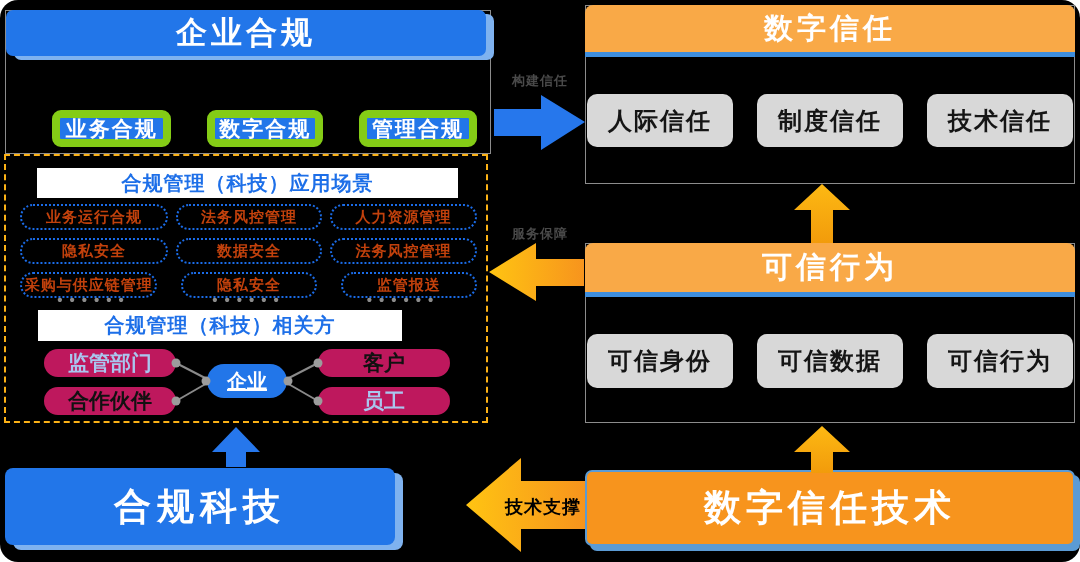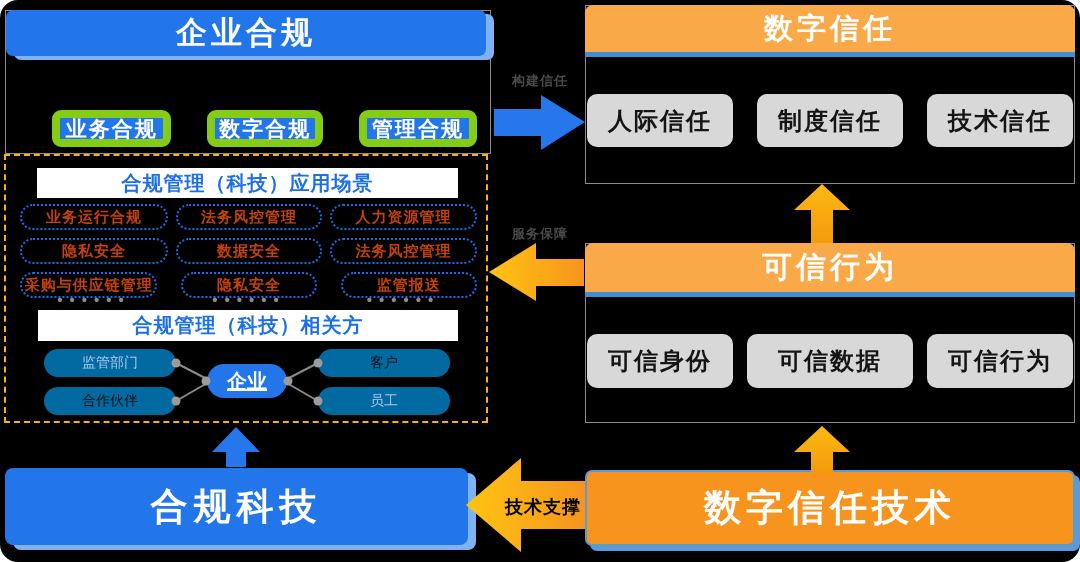--- a/index.html
+++ b/index.html
@@ -15,21 +15,21 @@
             color:#fff;font-weight:800;font-size:31px;letter-spacing:4px;z-index:2;}
   .ttl-box{background:#ffffff;color:#1D6FE8;font-weight:800;font-size:20px;letter-spacing:1px;z-index:2;}
   .btn-row{display:flex;justify-content:space-between;z-index:2;}
   .btn-blue{background:#2276E9;border:8px solid #84cc16;border-radius:9px;color:#fff;
             font-weight:800;font-size:21px;letter-spacing:2px;display:flex;align-items:center;justify-content:center;margin-left:36px;}
   .dash-box{border:2px dashed #FBB116;z-index:1;}
   .pill-row{display:flex;justify-content:space-between;z-index:2;}
   .pill-dashed{border:2px dotted #1B6CE8;border-radius:14px;color:#c2410c;font-weight:700;
                font-size:15px;display:flex;align-items:center;justify-content:center;letter-spacing:1px;}
   .dots{color:#8c8c8c;font-size:15px;letter-spacing:7px;font-weight:700;text-align:center;line-height:12px;}
-  .stk-pill{background:#0369a1;border-radius:14px;color:#111;font-weight:400;font-size:14px;z-index:2;}
+  .stk-pill{background:#be185d;border-radius:14px;color:#111;font-weight:700;font-size:21px;z-index:2;}
   .stk-muted{color:#A9C6EF;}
   .stk-center{background:#2276E9;border-radius:17px;color:#fff;font-weight:800;font-size:20px;
               text-decoration:underline;z-index:3;}
   .big-blue{background:#2276E9;border-radius:8px;box-shadow:8px 5px 0 #7FB2EF;color:#fff;
             font-weight:800;font-size:37px;letter-spacing:6px;z-index:2;}
 
   
   .hdr-orange{background:#F9A947;border-bottom:5px solid #3E8EDE;border-radius:8px 8px 0 0;
               color:#fff;font-weight:800;letter-spacing:4px;z-index:2;}
   .item-row{display:flex;justify-content:space-between;padding:0 2px;z-index:2;}
@@ -81,43 +81,43 @@
     <div class="pill-dashed" style="width:146px;">隐私安全</div>
     <div class="pill-dashed" style="width:147px;">监管报送</div>
   </div>
 
   <div class="abs pill-row" style="left:20px;top:294px;width:457px;height:14px;">
     <div class="dots" style="width:148px;">••••••</div>
     <div class="dots" style="width:146px;">••••••</div>
     <div class="dots" style="width:147px;">••••••</div>
   </div>
 
-  <div class="abs ctr ttl-box" style="left:38px;top:310px;width:420px;height:31px;">合规管理（科技）相关方</div>
+  <div class="abs ctr ttl-box" style="left:38px;top:310px;width:364px;height:31px;">合规管理（科技）相关方</div>
 
   <div class="abs ctr stk-pill stk-muted" style="left:44px;top:349px;width:132px;height:28px;">监管部门</div>
   <div class="abs ctr stk-pill" style="left:44px;top:387px;width:132px;height:28px;">合作伙伴</div>
   <div class="abs ctr stk-pill" style="left:318px;top:349px;width:132px;height:28px;">客户</div>
   <div class="abs ctr stk-pill stk-muted" style="left:318px;top:387px;width:132px;height:28px;">员工</div>
   <div class="abs ctr stk-center" style="left:207px;top:364px;width:80px;height:34px;">企业</div>
 
-  <div class="abs ctr big-blue" style="left:5px;top:468px;width:463px;height:77px;">合规科技</div>
+  <div class="abs ctr big-blue" style="left:5px;top:468px;width:390px;height:77px;">合规科技</div>
 
   <div class="abs frame-gray" style="left:585px;top:5px;width:490px;height:179px;"></div>
   <div class="abs ctr hdr-orange" style="left:585px;top:5px;width:490px;height:52px;font-size:29px;">数字信任</div>
   <div class="abs item-row" style="left:585px;top:94px;width:490px;height:53px;">
     <div class="gray-item" style="width:146px;">人际信任</div>
     <div class="gray-item" style="width:146px;">制度信任</div>
     <div class="gray-item" style="width:146px;">技术信任</div>
   </div>
 
   <div class="abs frame-gray" style="left:585px;top:243px;width:490px;height:180px;"></div>
   <div class="abs ctr hdr-orange" style="left:585px;top:243px;width:490px;height:54px;font-size:30px;">可信行为</div>
   <div class="abs item-row" style="left:585px;top:334px;width:490px;height:54px;">
     <div class="gray-item" style="width:146px;">可信身份</div>
-    <div class="gray-item" style="width:166px;">可信数据</div>
+    <div class="gray-item" style="width:146px;">可信数据</div>
     <div class="gray-item" style="width:146px;">可信行为</div>
   </div>
 
   <div class="abs ctr big-orange" style="left:585px;top:470px;width:490px;height:76px;">数字信任技术</div>
 
   <svg class="overlay" width="1080" height="562" viewBox="0 0 1080 562">
     <defs>
       <linearGradient id="gLeft" x1="0" y1="0" x2="1" y2="0">
         <stop offset="0" stop-color="#FFC412"></stop>
           <stop offset="1" stop-color="#F7941D"></stop>

